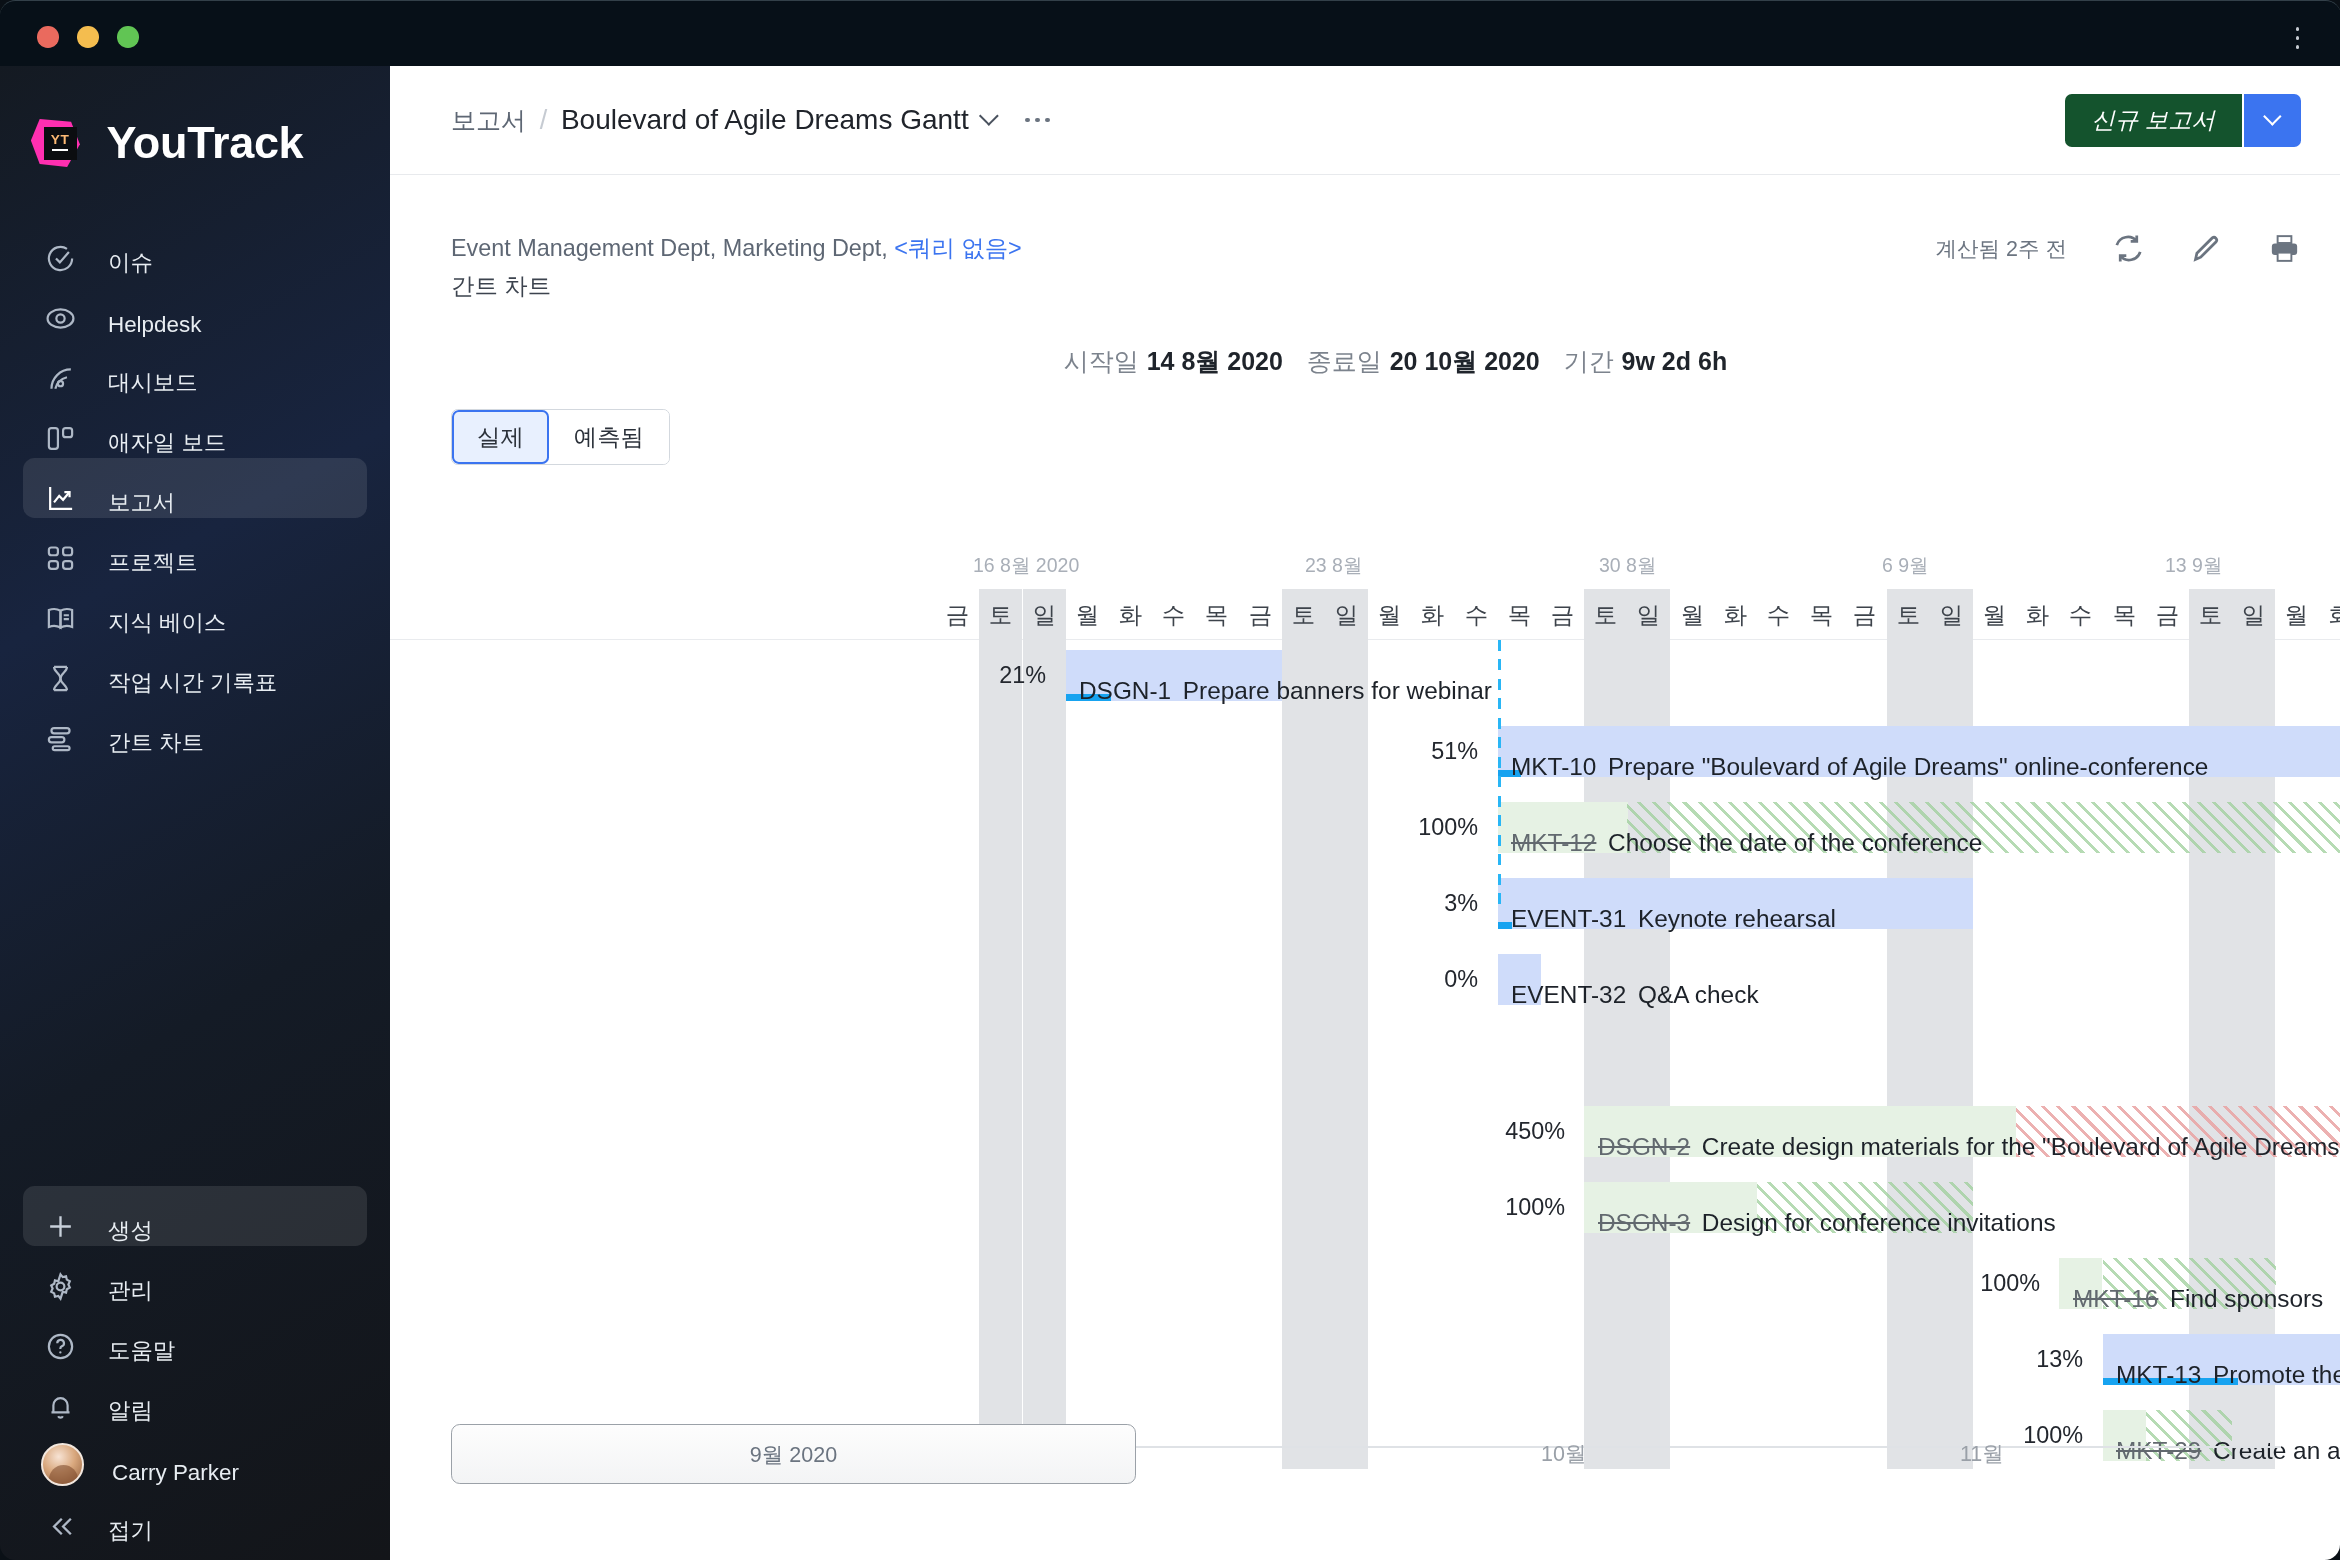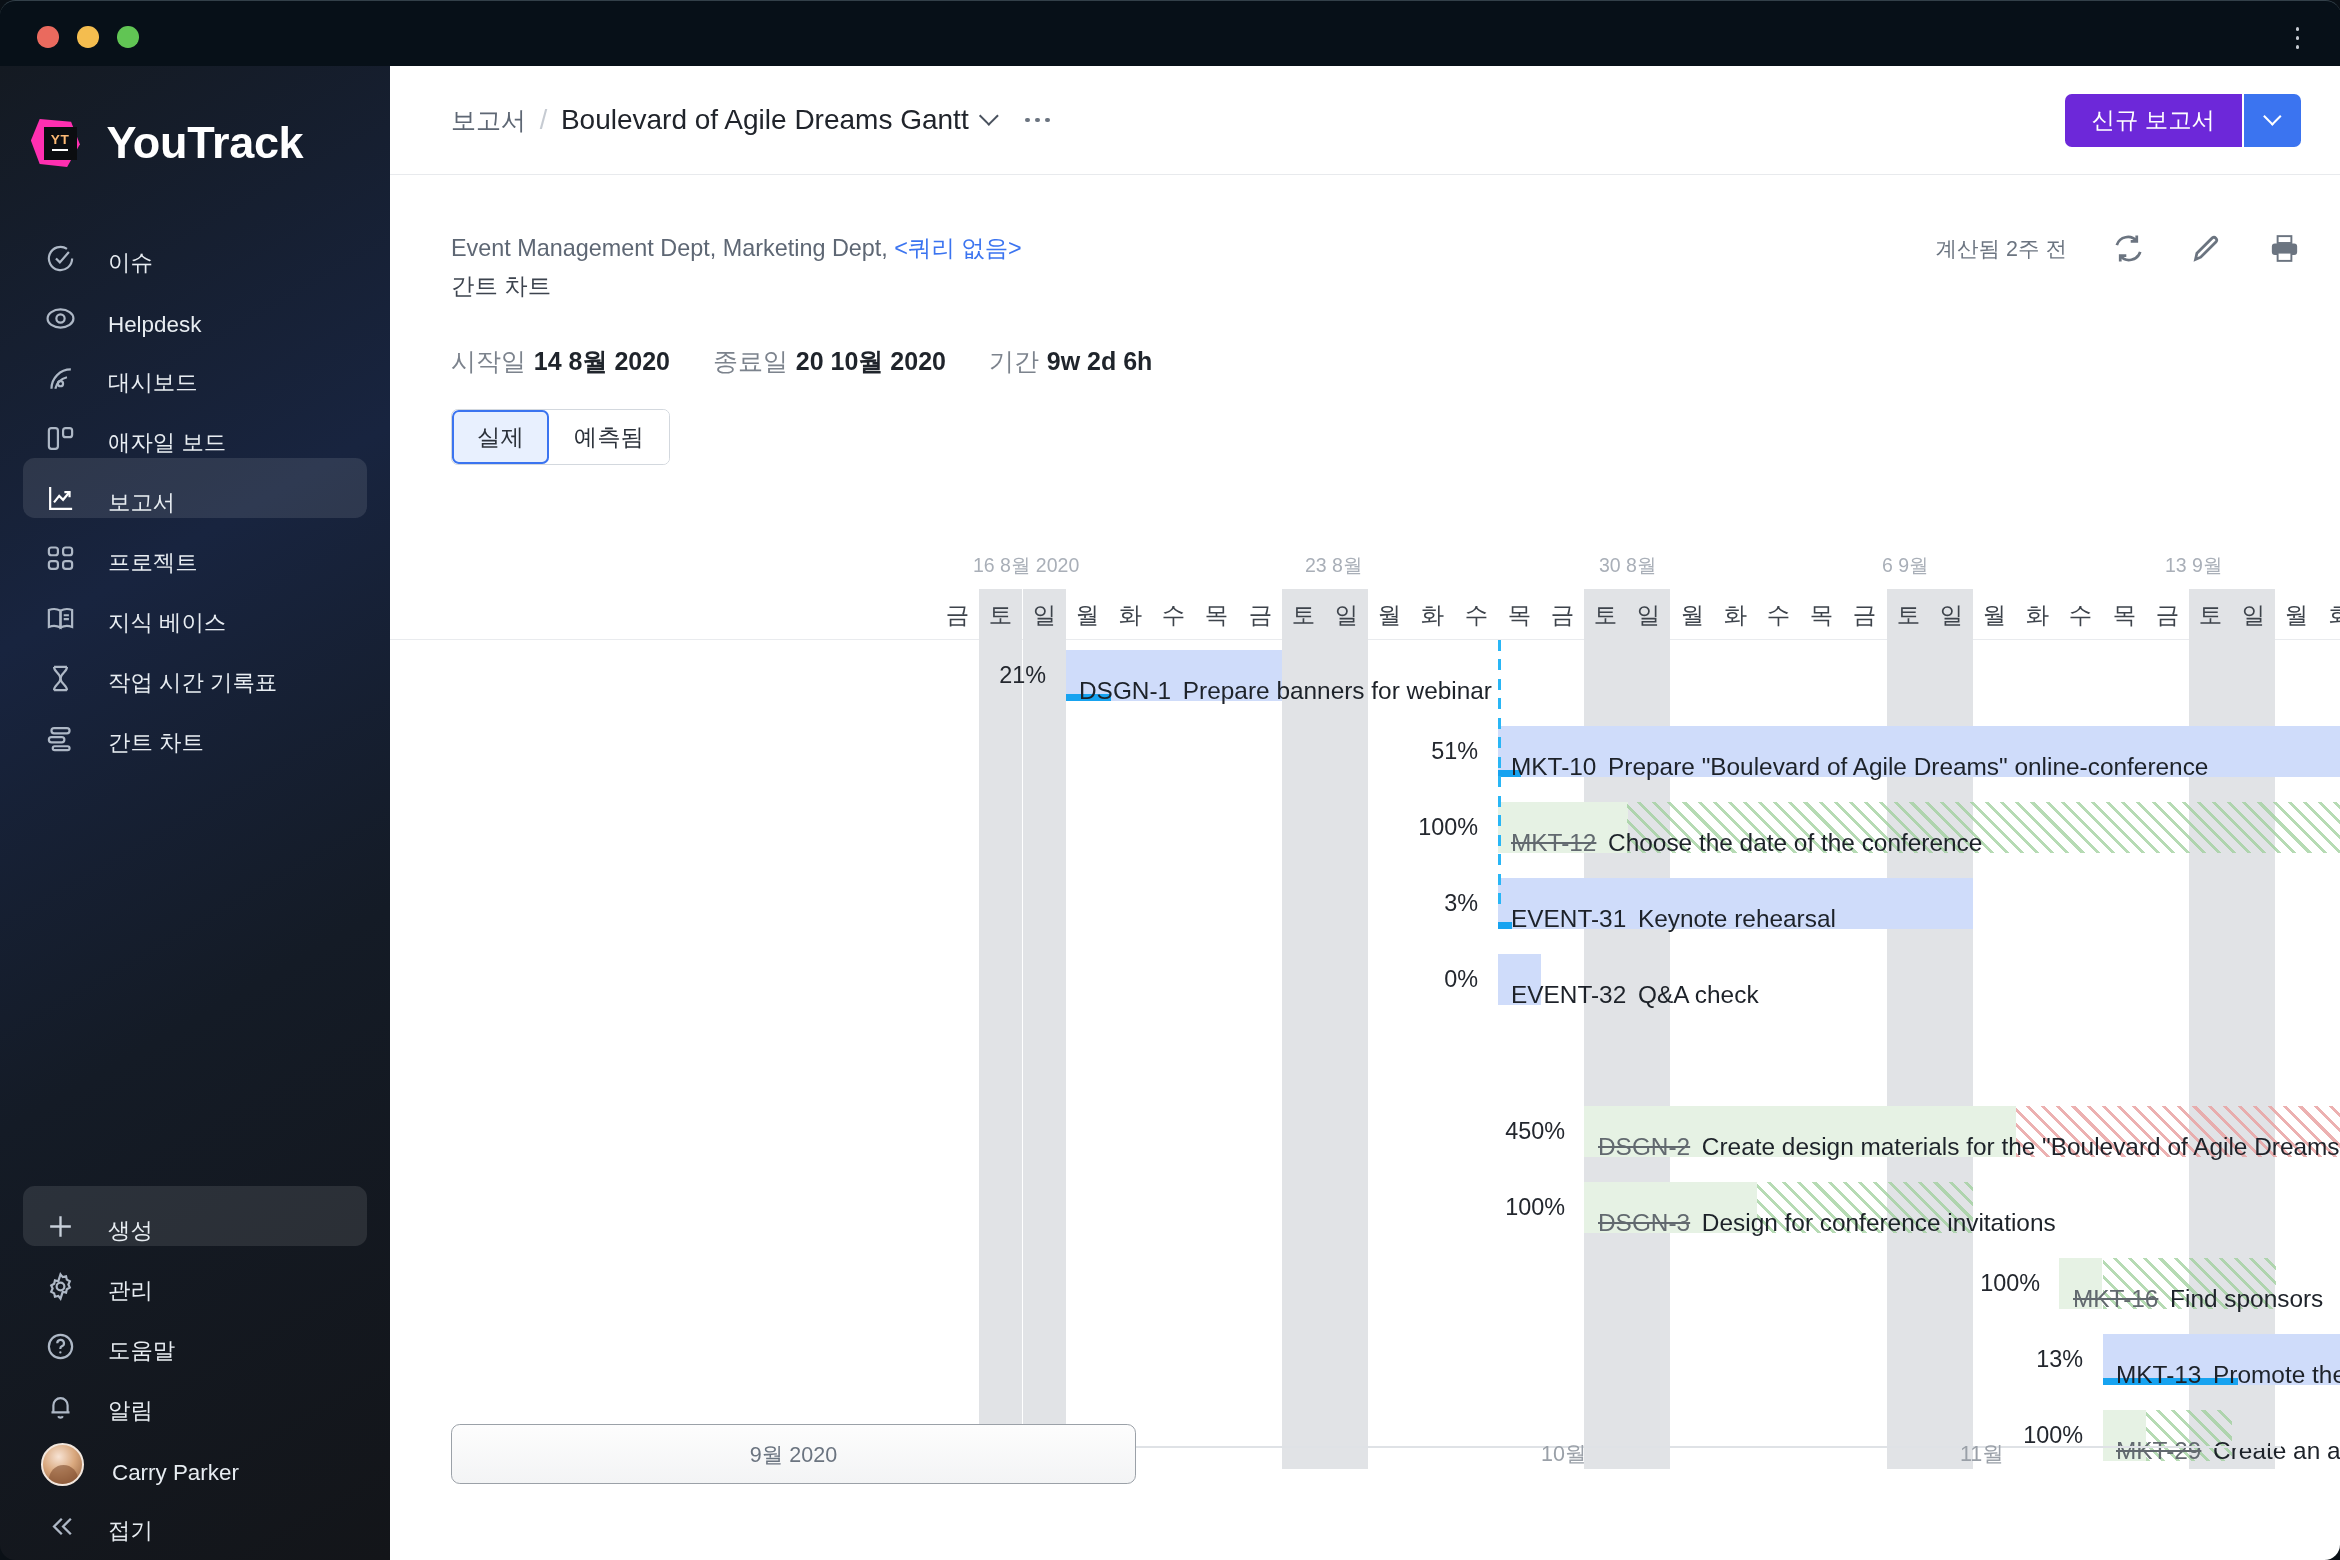--- a/index.html
+++ b/index.html
@@ -85,43 +85,43 @@
   #breadcrumb .crumb-link { color: #5e6774; }
   #breadcrumb .sep { color: #c6cbd2; font-size: 27px; }
   #breadcrumb .crumb-current { color: #20242b; font-size: 28px; }
   .chev { display: inline-block; width: 13.7px; height: 13.7px;
           border-right: 2.5px solid #4a525e; border-bottom: 2.5px solid #4a525e;
           transform: rotate(45deg) translate(-2.9px,-2.9px); }
   #title-menu-icon { display: flex; gap: 4.9px; margin-left: 15.6px; align-items:center; }
   #title-menu-icon i { width: 4.9px; height: 4.9px; border-radius: 50%; background: #6b7480; }
   #topbar-right { margin-left: auto; display: flex; align-items: stretch; }
   #new-report-button {
-    background: #6d28d9; color: #fff; font-size: 23.4px;
+    background: #14532d; color: #fff; font-size: 23.4px;
     border-radius: 6.8px 0 0 6.8px; padding: 0 27px; height: 53px;
-    display: flex; align-items: center; border: none;
+    display: flex; align-items: center; border: none; font-style: italic;
   }
   #new-report-dropdown {
     background: #3b74f0; width: 57px; height: 53px; border-radius: 0 6.8px 6.8px 0;
     margin-left: 2px; display: flex; align-items: center; justify-content: center;
   }
   #new-report-dropdown .chev { border-color: #fff; width: 12.7px; height: 12.7px; }
 
   #meta { position: relative; padding: 57px 39px 0 61px; }
   #meta-sub { font-size: 23.4px; color: #5e6774; line-height: 1.38; }
   #meta-sub a { color: #3b74f0; text-decoration: none; }
   #meta-type { font-size: 23.4px; color: #3c434e; margin-top: 5.9px; }
   #meta-right {
     position: absolute; right: 39px; top: 57px;
     display: flex; align-items: center; gap: 45px;
   }
   #calc-time { font-size: 21.5px; color: #6b7480; }
   .tool-icon { width: 33px; height: 33px; color: #6b7480; }
   .tool-icon svg { width: 33px; height: 33px; display:block; }
 
-  #date-row { display: flex; gap: 43px; padding: 43px 0 0 61px; font-size: 25px; }
+  #date-row { display: flex; gap: 24px; padding: 43px 0 0 61px; font-size: 25px; justify-content: center; }
   .date-field .lbl { color: #7c838d; margin-right: 7.8px; }
   .date-field .val { color: #1f242b; font-weight: 700; }
 
   #mode-toggle { margin: 31px 0 0 61px; display: inline-flex;
     border: 1px solid #d3d8de; border-radius: 6.8px; overflow: hidden; }
   .mode-btn { font-size: 23.4px; padding: 10.7px 25px; background: #fff; color: #2b313a; border: none; }
   .mode-btn.active { background: #e8f0fe; box-shadow: 0 0 0 2px #3b74f0 inset; border-radius: 6.8px; color: #2b313a; }
 
   
   #gantt { position: absolute; left: 0; top: 486px; width: 1950px; height: 926px; }

